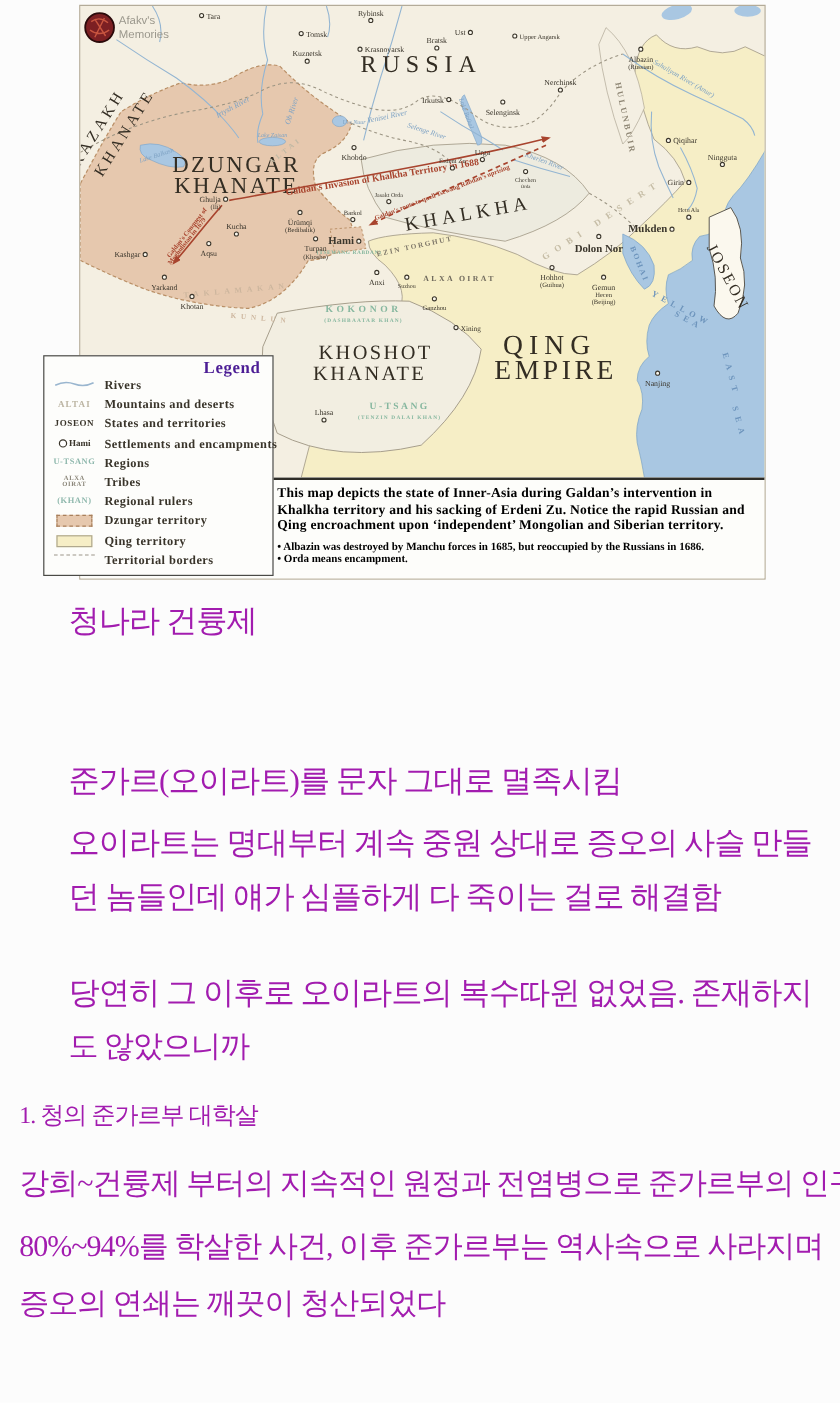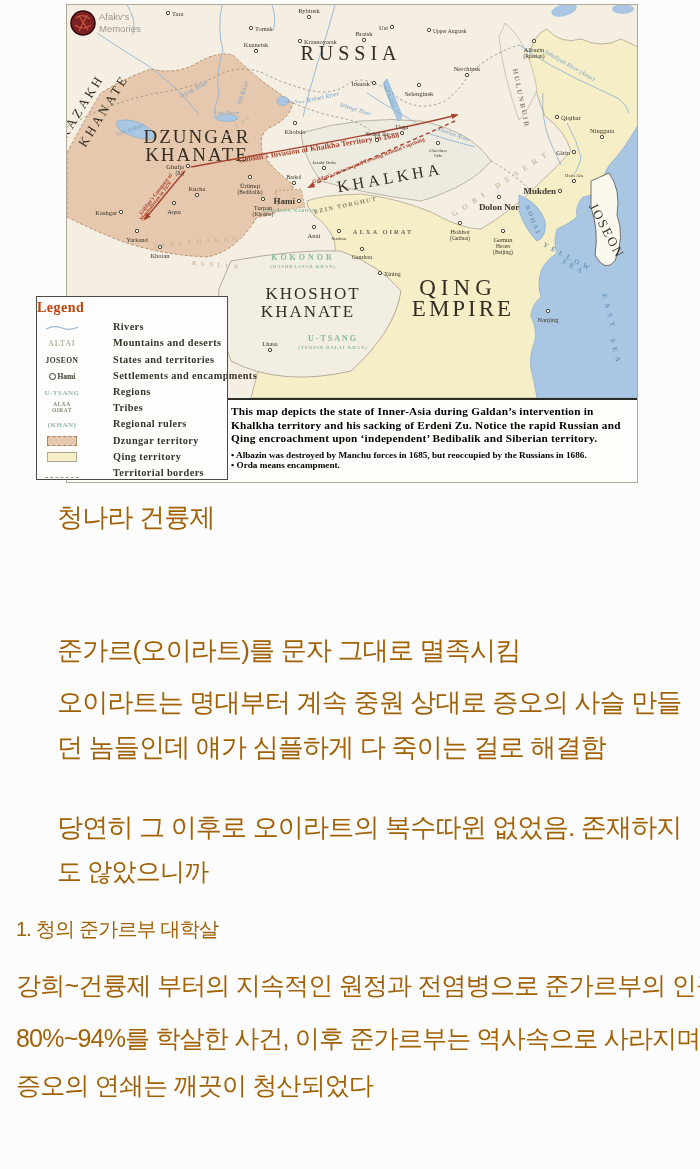--- a/index.html
+++ b/index.html
@@ -10,37 +10,37 @@
   .map-figure svg{display:block;}
   .map-caption{position:absolute;left:0;top:393px;width:570px;height:84px;background:#fdfdfa;
                border-top:2px solid #2e2d28;box-sizing:border-box;padding:5px 6px 0 164px;
                font-family:"Liberation Serif",serif;color:#000000;}
   .cap-line{font-size:11.3px;font-weight:bold;line-height:13.5px;white-space:nowrap;letter-spacing:0.2px;}
   .cap-bullets{margin-top:4px;}
   .cap-bullet{font-size:9.2px;font-weight:bold;line-height:10.8px;white-space:nowrap;}
   .legend{position:absolute;left:36px;top:296px;width:192px;height:184px;background:#fdfdfb;
           border:1.5px solid #4a4a46;box-sizing:border-box;z-index:5;
           font-family:"Liberation Serif",serif;}
-  .legend-title{font-size:14px;font-weight:bold;color:#c2410c;text-align:left;
+  .legend-title{font-size:14px;font-weight:bold;color:#4c1d95;text-align:right;
                 padding:3px 10px 0 0;letter-spacing:0.5px;}
-  .legend-row{display:flex;align-items:flex-end;height:16.2px;gap:26px;}
+  .legend-row{display:flex;align-items:flex-start;height:16.2px;}
   .legend-key{width:50px;flex:0 0 50px;display:flex;align-items:center;justify-content:center;text-align:center;}
   .legend-label{font-size:10.3px;color:#39342a;font-weight:bold;letter-spacing:0.4px;white-space:nowrap;}
   .k-mountains{font-size:7.5px;letter-spacing:1px;color:#bcb5a3;font-weight:bold;}
   .k-states{font-size:7.5px;letter-spacing:0.5px;color:#39342a;font-weight:bold;}
   .k-regions{font-size:7px;letter-spacing:0.5px;color:#8fb8ad;font-weight:bold;}
   .k-tribes{font-size:5.5px;letter-spacing:0.5px;color:#8a8578;line-height:5.5px;font-weight:bold;}
   .k-rulers{font-size:7px;letter-spacing:0.5px;color:#8fb8ad;font-weight:bold;}
   .k-city{font-size:7.5px;color:#39342a;font-weight:bold;display:flex;align-items:center;gap:2px;}
   .k-city .dot{width:5px;height:5px;border:1.2px solid #39342a;border-radius:50%;background:#fff;display:inline-block;}
   .k-swatch{width:30px;height:10px;box-sizing:border-box;}
   .k-swatch.dz{background:#e6c8ae;border:1px dashed #a9805c;}
   .k-swatch.qg{background:#f6eec6;border:1px solid #b0a88e;}
   .k-dash{width:34px;border-top:1.6px dashed #9b9589;}
-  .post-line{position:absolute;white-space:nowrap;color:#a16207;letter-spacing:-0.8px;}
+  .post-line{position:absolute;white-space:nowrap;color:#a21caf;letter-spacing:-0.8px;font-family:Liberation Serif, serif;}
 </style>
 </head>
 <body>
 
 <div class="stage">
 
   <div class="map-figure">
     <svg id="map-svg" width="570" height="393" viewBox="0 0 570 393">
         <defs>
           <marker id="ah" markerWidth="7" markerHeight="7" refX="4" refY="2" orient="auto">
@@ -213,21 +213,21 @@
         <text x="203" y="341" font-size="6.5" fill="#3b362c" text-anchor="middle" font-family="&quot;Liberation Serif&quot;,serif" font-weight="normal">Lhasa</text>
         <circle cx="16" cy="18" r="12" fill="#7c2023" stroke="#2c0a0b" stroke-width="1.5"></circle>
         <path d="M9,13 Q16,8 23,14 M8,20 Q16,26 24,20 M12,11 L21,25 M20,10 L12,26" fill="none" stroke="#c8553f" stroke-width="1.2"></path>
         <text x="32" y="15" font-size="9.5" fill="#9a978c" font-family="&quot;Liberation Sans&quot;,sans-serif">Afakv's</text>
         <text x="32" y="27" font-size="9.5" fill="#9a978c" font-family="&quot;Liberation Sans&quot;,sans-serif">Memories</text>
       </svg>
     <div class="map-caption">
       <div id="caption-lines">
           <div class="cap-line">This map depicts the state of Inner-Asia during Galdan’s intervention in</div>
           <div class="cap-line">Khalkha territory and his sacking of Erdeni Zu. Notice the rapid Russian and</div>
-          <div class="cap-line">Qing encroachment upon ‘independent’ Bedibalik and Siberian territory.</div>
+          <div class="cap-line">Qing encroachment upon ‘independent’ Mongolian and Siberian territory.</div>
         </div>
       <div class="cap-bullets" id="caption-bullets">
           <div class="cap-bullet">• Albazin was destroyed by Manchu forces in 1685, but reoccupied by the Russians in 1686.</div>
           <div class="cap-bullet">• Orda means encampment.</div>
         </div>
     </div>
   </div>
 
   <div class="legend">
     <div class="legend-title">Legend</div>

